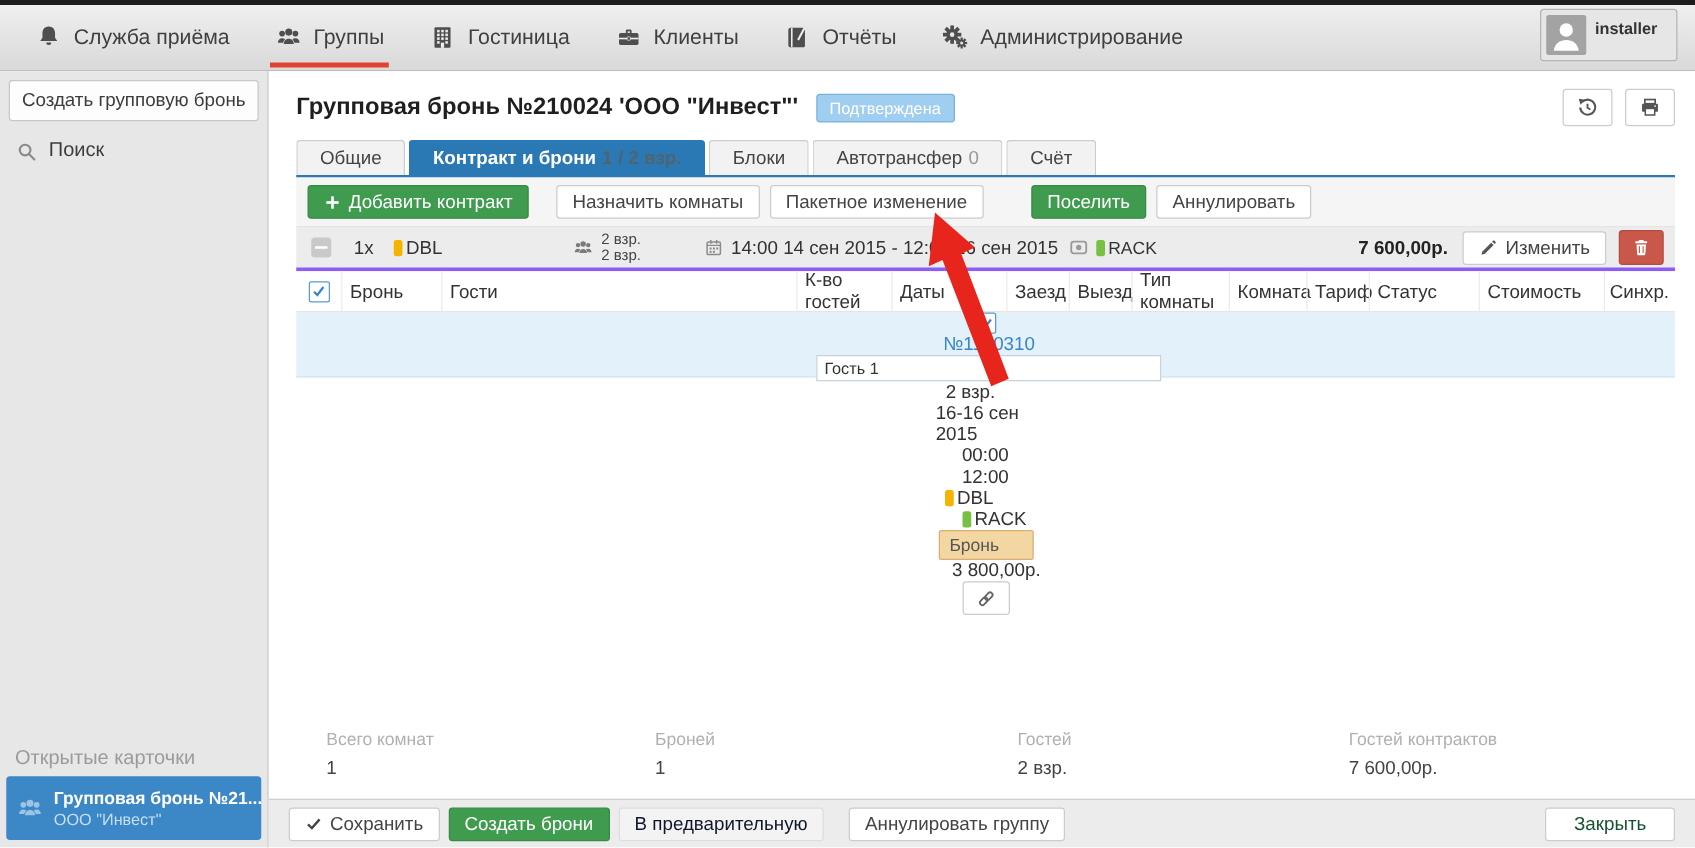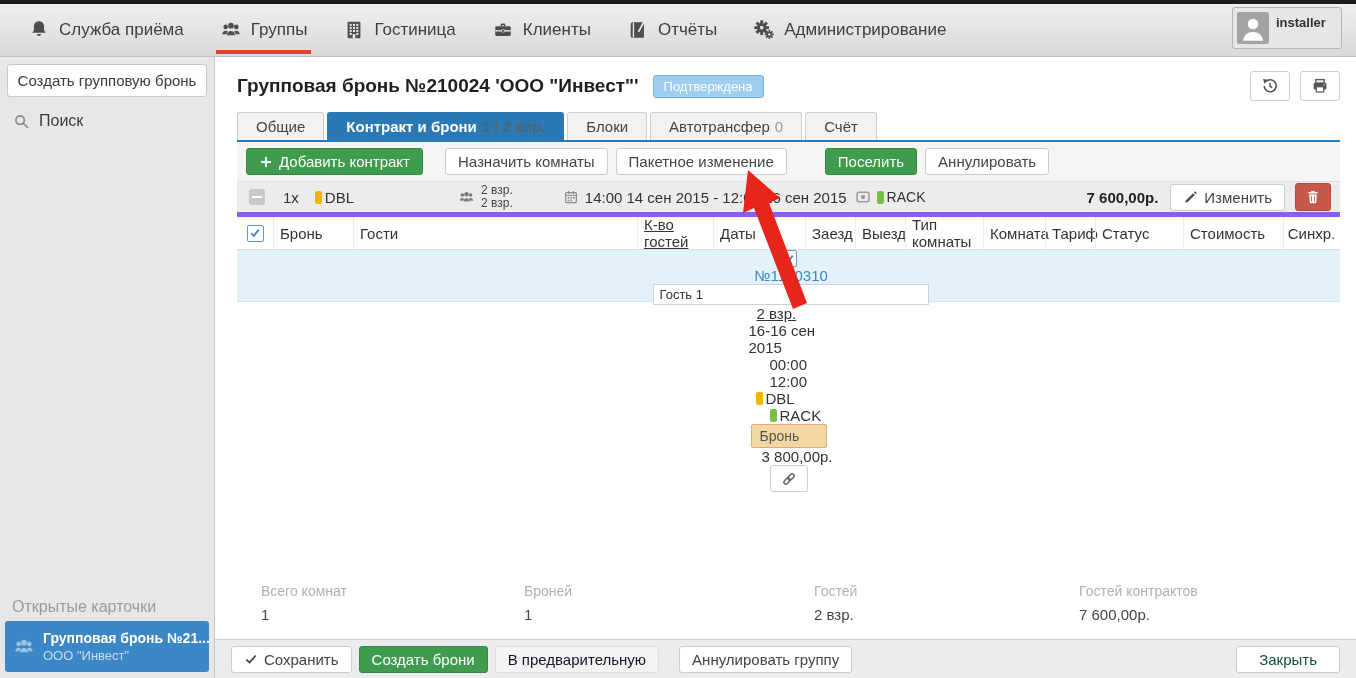--- a/index.html
+++ b/index.html
@@ -57,21 +57,21 @@
   
   .panel { margin:0 16px 0 22px; }
   .toolbar { background:#f5f5f5; border-bottom:1px solid #e0e0e0; padding:6px 9px; display:flex; gap:8px; }
   .btn { font-size:15px; padding:4px 12px; background:#fff; border:1px solid #ccc; border-radius:3px;
          color:#444; cursor:pointer; display:inline-flex; align-items:center; gap:6px; white-space:nowrap; }
   .btn-green { background:#3f9c4e; border-color:#378944; color:#fff; }
   .btn .bicon { width:14px; height:14px; }
   .gap1 { width:6px; } .gap2 { width:22px; }
 
   
-  .contract { background:#ececec; border-bottom:5px solid #8b5cf6; height:35px; display:flex; align-items:center; padding:0 9px; }
+  .contract { background:#ececec; border-bottom:3px solid #8b5cf6; height:35px; display:flex; align-items:center; padding:0 9px; }
   .collapse-ic { width:16px; height:16px; background:#c9c9c9; border-radius:3px; position:relative; margin-left:3px; cursor:pointer; flex:none; }
   .collapse-ic::after { content:""; position:absolute; left:3px; right:3px; top:7px; height:2px; background:#fff; }
   .c-qty { margin-left:18px; font-size:15px; color:#333; }
   .chip { width:7px; height:13px; border-radius:2px; display:inline-block; flex:none; }
   .chip-orange { background:#f5b400; } .chip-green { background:#76c043; }
   .c-rt { margin-left:16px; display:flex; align-items:center; gap:3px; font-size:15px; color:#333; }
   .c-guests { margin-left:104px; display:flex; align-items:center; gap:6px; }
   .c-guests .gicon { width:17px; height:17px; color:#7a7a7a; }
   .c-guests .glines { font-size:12px; color:#444; line-height:13px; }
   .c-dates { margin-left:50px; display:flex; align-items:center; gap:6px; font-size:15px; color:#333; }
@@ -86,21 +86,21 @@
   .btn-danger svg { width:16px; height:16px; }
 
   
   .thead, .trow { display:flex; align-items:center; }
   .thead { background:#fff; border-bottom:1px solid #ddd; height:33px; font-size:15px; color:#333; }
   .th { padding:0 6px; border-left:1px solid #ececec; height:100%; display:flex; align-items:center; }
   .th:first-child { border-left:none; }
   .trow { background:#e3f1fa; border-bottom:1px solid #d5e5f0; height:52px;flex-direction:column; }
   .td { padding:0 6px; font-size:15px; color:#333; }
   .cw-check { width:36px; display:flex; justify-content:center; }
-  .cw-num { width:80px; } .cw-guests { width:284px; } .cw-count { width:76px;text-decoration:underline; }
+  .cw-num { width:80px; } .cw-guests { width:284px; } .cw-count { width:76px; }
   .cw-dates { width:92px; } .cw-in { width:50px; } .cw-out { width:50px; }
   .cw-rtype { width:78px; } .cw-room { width:62px; } .cw-rate { width:50px; }
   .cw-status { width:88px; } .cw-cost { width:100px; text-align:right; }
   .cw-sync { width:56px; display:flex; justify-content:center; }
   .checkbox { width:17px; height:17px; background:#fff; border:1px solid #5a9bd0; border-radius:2px;
               display:flex; align-items:center; justify-content:center; cursor:pointer; }
   .checkbox svg { width:12px; height:12px; }
   .link { color:#3a87c8; cursor:pointer; }
   .guest-inputs { display:flex; flex-direction:column; gap:2px; }
   .guest-inputs input { width:276px; height:21px; border:1px solid #c6d3da; font-size:13px; padding:1px 6px;

